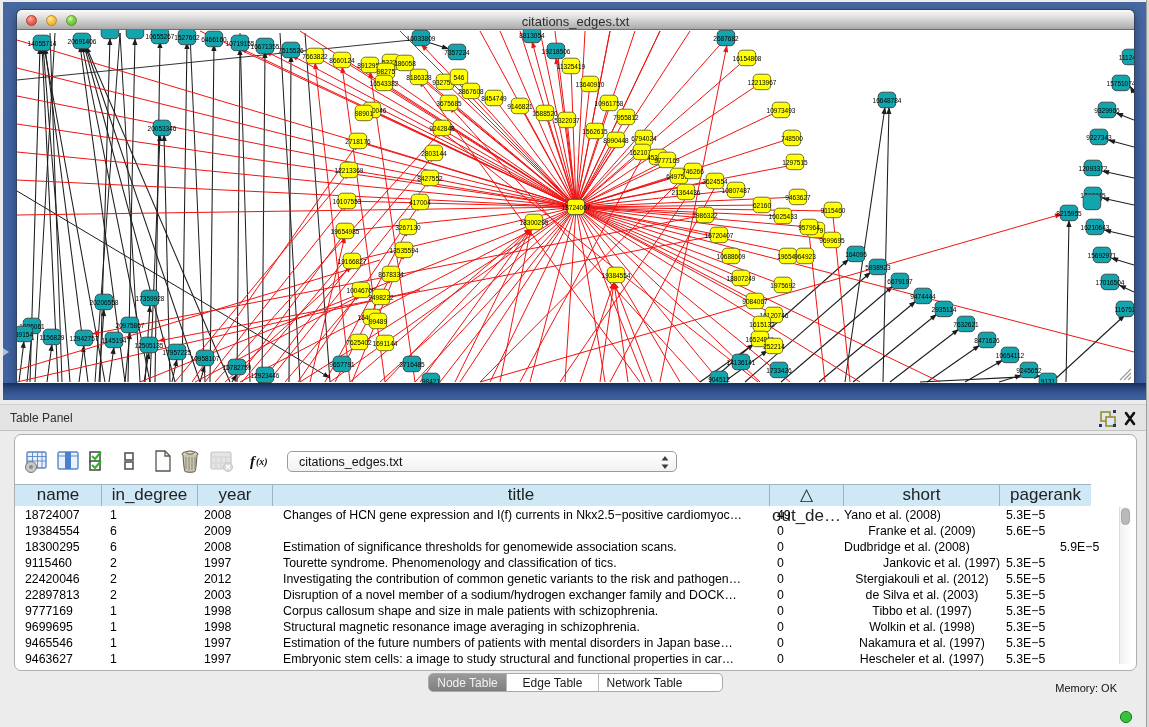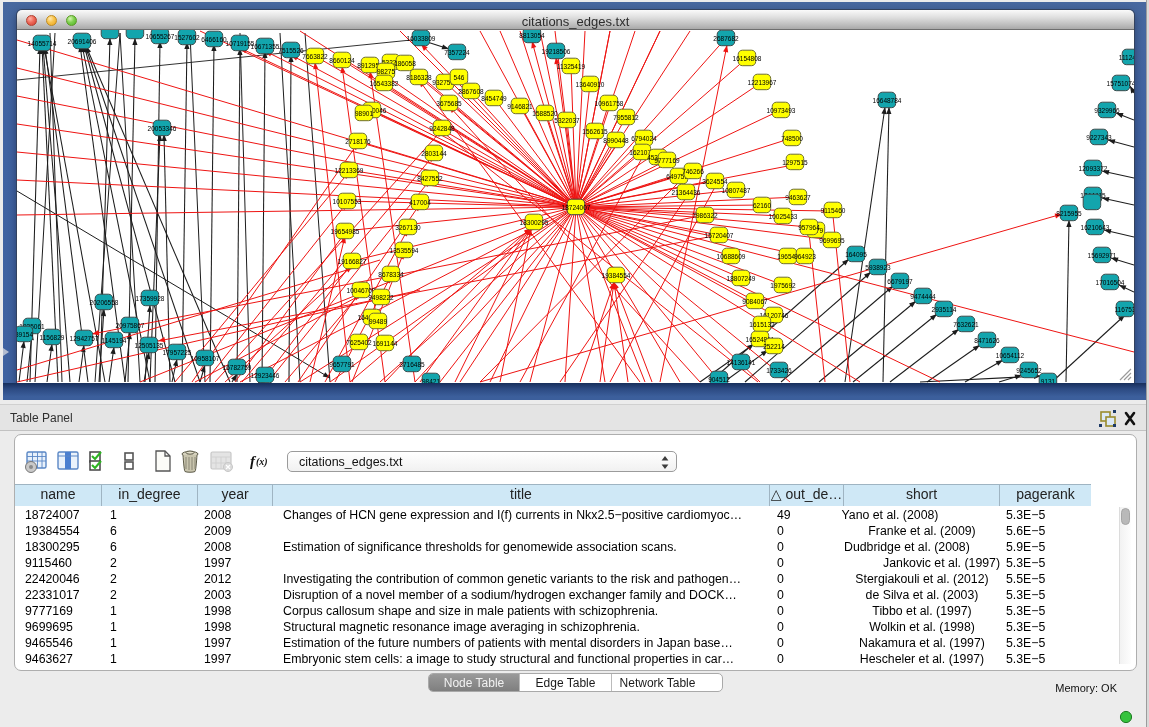--- a/index.html
+++ b/index.html
@@ -7,21 +7,21 @@
 #win{left:17px;top:10px;width:1117px;height:372px;border-radius:5px 5px 0 0;box-shadow:0 0 0 1px #33425e,0 3px 10px rgba(0,0,20,.45)}
 #titlebar{left:0;top:0;width:1117px;height:20px;border-radius:5px 5px 0 0;background:linear-gradient(180deg,#fafafa,#dedede 40%,#c0c0c0 75%,#a9a9a9);border-bottom:1px solid #6f6f6f}
 #title{width:100%;text-align:center;top:4px;font-size:13px;color:#2d2d2d}
 .tl{width:11px;height:11px;border-radius:50%;top:4.5px}
 #canvas{left:0;top:20px;width:1117px;height:353px;background:#fff;overflow:hidden}
 #belowwin{left:3px;top:383px;width:1143px;height:17px;background:linear-gradient(180deg,#172f5c,#2c4a82 35%,#3c5f9c 80%)}
 #tpbar{left:0;top:404px;width:1149px;height:27px;background:#e4e4e4;border-top:1px solid #d0d0d0;border-bottom:1px solid #c2c2c2}
 #tpbar span{position:absolute;left:10px;top:6px;font-size:12px;color:#303030}
 #card{left:14px;top:434px;width:1123px;height:237px;background:#fff;border:1px solid #aeaeae;border-radius:7px;overflow:hidden}
 #thead{left:15px;top:484px;height:22px;width:1076px;background:#cfe8f6;border-top:1px solid #9fb4c2}
-.hc{position:absolute;top:484px;height:22px;border-right:1px solid #9fb4c2;font-size:14px;color:#222;text-align:center;line-height:21px}
+.hc{position:absolute;top:484px;height:22px;border-right:1px solid #9fb4c2;font-size:17px;color:#222;text-align:center;line-height:21px}
 .row{position:absolute;left:0px;width:1119px;height:16px;font-size:12.3px;color:#000}
 .row span{position:absolute;top:1px;white-space:nowrap}
 #tabs{left:428px;top:673px;width:295px;height:19px;border:1px solid #a9a9a9;border-radius:5px;background:#fff;font-size:12px;color:#1a1a1a;display:flex;overflow:hidden}
 #tabs div{flex:0 0 auto;text-align:center;line-height:18px}
 #scroll{left:1119px;top:507px;width:12px;height:157px;background:linear-gradient(90deg,#f2f2f2,#fdfdfd);border-left:1px solid #dcdcdc}
 #thumb{left:1120.5px;top:508px;width:9px;height:17px;background:#b9b9b9;border-radius:5px;border:1px solid #a5a5a5}
 #rightstrip{left:1146px;top:0;width:3px;height:727px;background:#d9d9d9;border-left:1px solid #9c9c9c}
 </style></head><body>
 <div id="mdi" class="abs"></div>
 <div id="win" class="abs"></div>
@@ -734,59 +734,60 @@
 <div class="hc abs" style="left:273px;width:497px">title</div>
 <div class="hc abs" style="left:770px;width:74px">△ out_de…</div>
 <div class="hc abs" style="left:844px;width:156px">short</div>
 <div class="hc abs" style="left:1000px;width:91px;border-right:none">pagerank</div>
 <div class="row" style="top:507px">
 <span style="left:25px">18724007</span>
     <span style="left:110px">1</span>
     <span style="left:204px">2008</span>
 <span style="left:283px">Changes of HCN gene expression and I(f) currents in Nkx2.5−positive cardiomyoc…</span>
     <span style="left:777px">49</span>
-<span style="left:812px;width:156px;text-align:center">Yano et al. (2008)</span>
+<span style="left:844px;width:156px;">Yano et al. (2008)</span>
     <span style="left:1006px">5.3E−5</span>
   </div>
 <div class="row" style="top:523px">
 <span style="left:25px">19384554</span>
     <span style="left:110px">6</span>
     <span style="left:204px">2009</span>
     <span style="left:777px">0</span>
 <span style="left:844px;width:156px;text-align:center">Franke et al. (2009)</span>
     <span style="left:1006px">5.6E−5</span>
   </div>
 <div class="row" style="top:539px">
 <span style="left:25px">18300295</span>
     <span style="left:110px">6</span>
     <span style="left:204px">2008</span>
 <span style="left:283px">Estimation of significance thresholds for genomewide association scans.</span>
     <span style="left:777px">0</span>
 <span style="left:844px;width:156px;">Dudbridge et al. (2008)</span>
-    <span style="left:1006px">5.9E−5</span>
+    <span style="left:1060px">5.9E−5</span>
   </div>
 <div class="row" style="top:555px">
 <span style="left:25px">9115460</span>
     <span style="left:110px">2</span>
     <span style="left:204px">1997</span>
+<span style="left:283px">Tourette syndrome. Phenomenology and classification of tics.</span>
     <span style="left:777px">0</span>
 <span style="left:844px;width:156px;text-align:right">Jankovic et al. (1997)</span>
     <span style="left:1006px">5.3E−5</span>
   </div>
 <div class="row" style="top:571px">
 <span style="left:25px">22420046</span>
     <span style="left:110px">2</span>
     <span style="left:204px">2012</span>
 <span style="left:283px">Investigating the contribution of common genetic variants to the risk and pathogen…</span>
     <span style="left:777px">0</span>
 <span style="left:844px;width:156px;text-align:center">Stergiakouli et al. (2012)</span>
     <span style="left:1006px">5.5E−5</span>
   </div>
 <div class="row" style="top:587px">
-<span style="left:25px">22331017</span>
+<span style="left:25px">22897813</span>
     <span style="left:110px">2</span>
     <span style="left:204px">2003</span>
 <span style="left:283px">Disruption of a novel member of a sodium/hydrogen exchanger family and DOCK…</span>
     <span style="left:777px">0</span>
 <span style="left:844px;width:156px;text-align:center">de Silva et al. (2003)</span>
     <span style="left:1006px">5.3E−5</span>
   </div>
 <div class="row" style="top:603px">
 <span style="left:25px">9777169</span>
     <span style="left:110px">1</span>
@@ -819,21 +820,21 @@
     <span style="left:110px">1</span>
     <span style="left:204px">1997</span>
 <span style="left:283px">Embryonic stem cells: a image to study structural and functional properties in car…</span>
     <span style="left:777px">0</span>
 <span style="left:844px;width:156px;text-align:center">Hescheler et al. (1997)</span>
     <span style="left:1006px">5.3E−5</span>
   </div>
 <div id="scroll" class="abs"></div>
 <div id="thumb" class="abs"></div>
 <div id="tabs" class="abs">
- <div style="width:90px;background:linear-gradient(180deg,#9a9a9a,#7f7f7f);color:#f2f2f2">Node Table</div>
+ <div style="width:77px;background:linear-gradient(180deg,#9a9a9a,#7f7f7f);color:#f2f2f2">Node Table</div>
  <div style="width:92px;border-left:1px solid #bbb">Edge Table</div>
  <div style="width:92px;border-left:1px solid #bbb">Network Table</div>
 </div>
 <div class="abs" style="right:32px;top:682px;font-size:11px;color:#111">Memory: OK</div>
 <svg class="abs" style="left:1119px;top:710px" width="14" height="14">
     <circle cx="7" cy="7" r="5.6" fill="#35c33d" stroke="#1d7a22" stroke-width="1"></circle>
   </svg>
 <svg class="abs" style="left:1px;top:346px" width="10" height="12">
     <path d="M2 2 L8 6 L2 10 Z" fill="#c7cdd8" opacity="0.85"></path>
   </svg>

